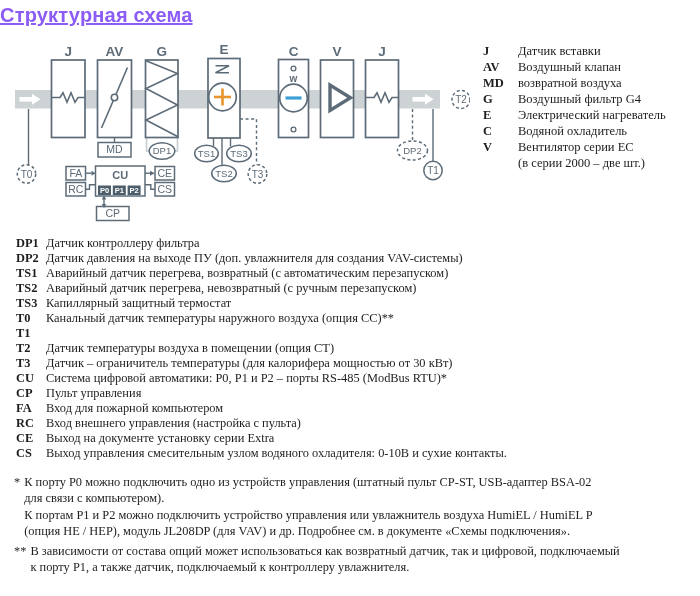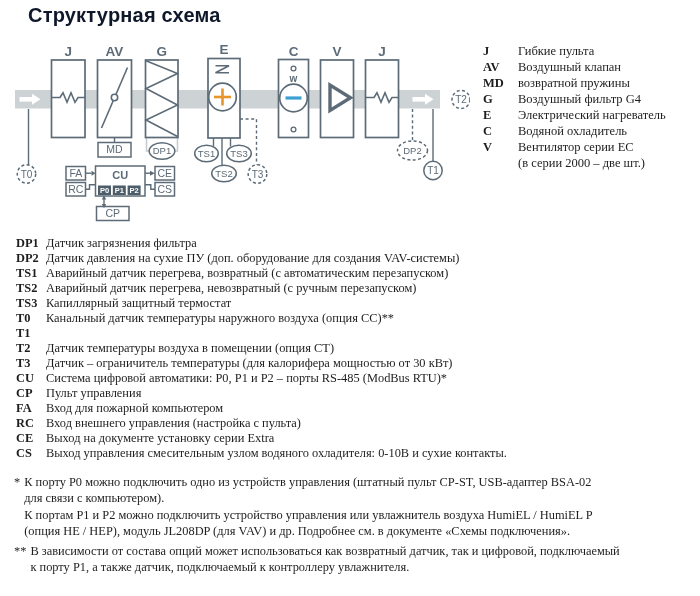--- a/index.html
+++ b/index.html
@@ -1,19 +1,19 @@
 <!DOCTYPE html>
 <html><head>
 <meta charset="utf-8">
 <style>
   html,body{margin:0;padding:0;background:#fff;}
   .page{position:relative;width:700px;height:596px;background:#fff;overflow:hidden;
         font-family:"Liberation Serif",serif;color:#1e1e1e;}
-  .title{position:absolute;left:28px;top:4px;font:700 20px "Liberation Sans",sans-serif;
-         color:#0f172a;letter-spacing:.2px;}
+  .title{position:absolute;left:0;top:4px;font:700 20px "Liberation Sans",sans-serif;
+         color:#8b5cf6;letter-spacing:.2px;text-decoration:underline;}
   svg.diagram{position:absolute;left:0;top:0;}
   
   .lbl{font:700 13.5px "Liberation Sans",sans-serif;fill:#5c6b77;text-anchor:middle;}
   .slbl{font:500 10px "Liberation Sans",sans-serif;fill:#5c6b77;text-anchor:middle;}
   .slbl9{font:500 9.5px "Liberation Sans",sans-serif;fill:#5c6b77;text-anchor:middle;}
   .boxlbl{font:400 10.5px "Liberation Sans",sans-serif;fill:#5c6b77;text-anchor:middle;}
   .culbl{font:700 11px "Liberation Sans",sans-serif;fill:#5c6b77;text-anchor:middle;}
   .portlbl{font:700 7.5px "Liberation Sans",sans-serif;fill:#ffffff;text-anchor:middle;}
   .wlbl{font:700 10px "Liberation Sans",sans-serif;fill:#5c6b77;text-anchor:middle;}
   
@@ -167,33 +167,33 @@
       <polygon points="150,170.7 154.8,173.2 150,175.7"></polygon>
       <polygon points="101.8,199.5 104,195.3 106.2,199.5"></polygon>
       <polygon points="101.8,204 104,208.2 106.2,204"></polygon>
     </g>
   </svg>
 
   <div class="legend">
       <div class="legend-row">
         <div class="legend-code">J</div>
         <div>
-          <div>Гибкие пульта</div>
+          <div>Датчик вставки</div>
         </div>
       </div>
       <div class="legend-row">
         <div class="legend-code">AV</div>
         <div>
           <div>Воздушный клапан</div>
         </div>
       </div>
       <div class="legend-row">
         <div class="legend-code">MD</div>
         <div>
-          <div>возвратной пружины</div>
+          <div>возвратной воздуха</div>
         </div>
       </div>
       <div class="legend-row">
         <div class="legend-code">G</div>
         <div>
           <div>Воздушный фильтр G4</div>
         </div>
       </div>
       <div class="legend-row">
         <div class="legend-code">E</div>
@@ -212,25 +212,25 @@
         <div>
           <div>Вентилятор серии EC</div>
           <div>(в серии 2000 – две шт.)</div>
         </div>
       </div>
     </div>
 
   <div class="definitions">
       <div class="def-row">
         <div class="def-code">DP1</div>
-        <div class="def-text"><span>Датчик загрязнения фильтра</span></div>
+        <div class="def-text"><span>Датчик контроллеру фильтра</span></div>
       </div>
       <div class="def-row">
         <div class="def-code">DP2</div>
-        <div class="def-text"><span>Датчик давления на сухие ПУ (доп. оборудование для создания VAV-системы)</span></div>
+        <div class="def-text"><span>Датчик давления на выходе ПУ (доп. увлажнителя для создания VAV-системы)</span></div>
       </div>
       <div class="def-row">
         <div class="def-code">TS1</div>
         <div class="def-text"><span>Аварийный датчик перегрева, возвратный (с автоматическим перезапуском)</span></div>
       </div>
       <div class="def-row">
         <div class="def-code">TS2</div>
         <div class="def-text"><span>Аварийный датчик перегрева, невозвратный (с ручным перезапуском)</span></div>
       </div>
       <div class="def-row">

